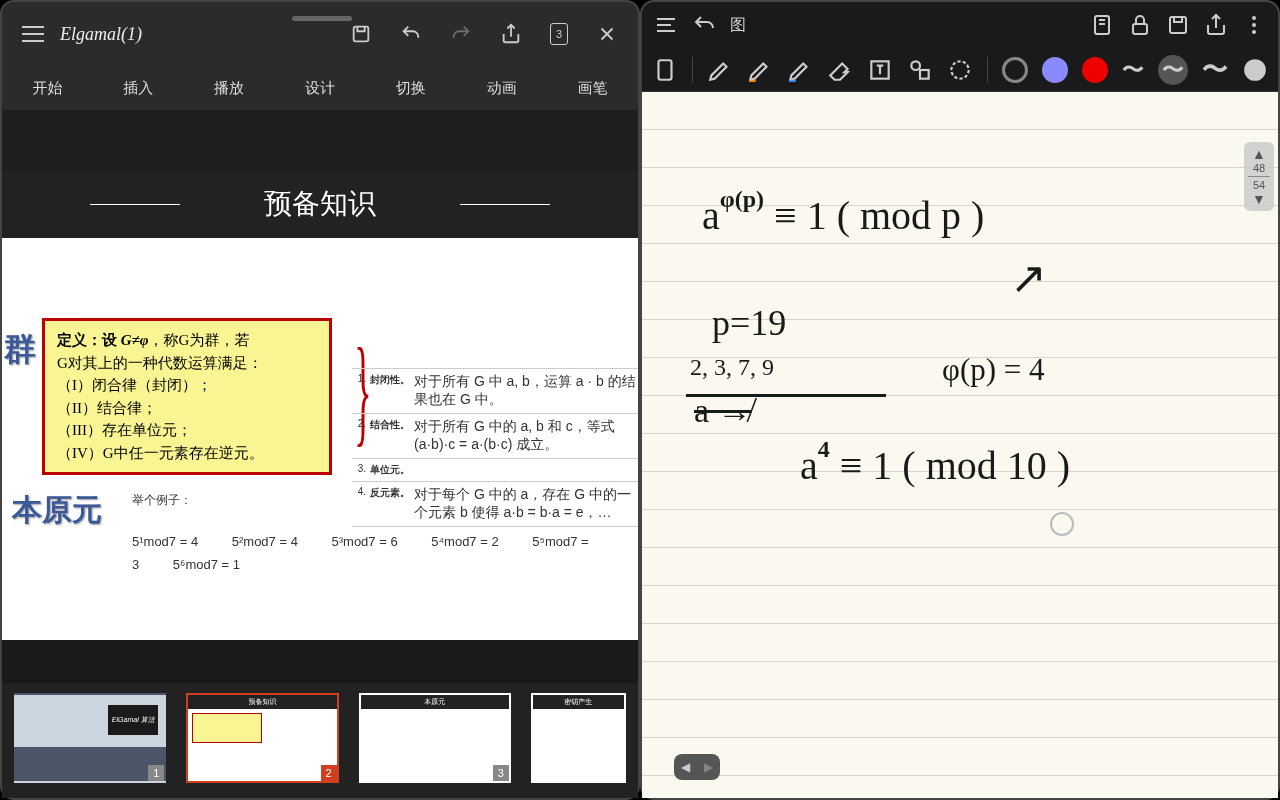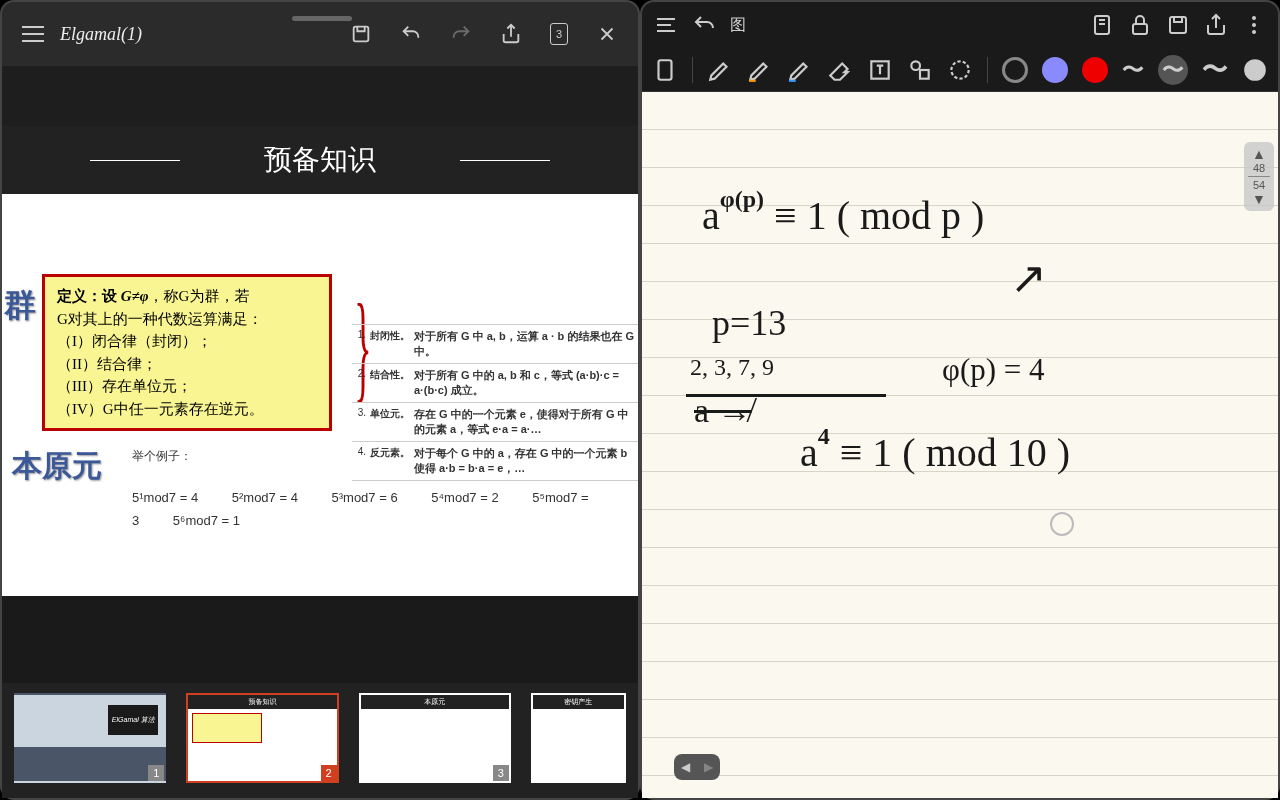--- a/index.html
+++ b/index.html
@@ -33,21 +33,21 @@
 
 .yellow-box { position: absolute; left: 40px; top: 148px; width: 290px; background: #f8f592; border: 3px solid #b00; padding: 8px 12px; font-family: 'SimSun', serif; font-size: 15px; line-height: 1.5; color: #000; }
 .yellow-box .defn { font-weight: bold; }
 .yellow-box .gphi { font-style: italic; font-weight: bold; }
 .brace { position: absolute; left: 332px; top: 152px; font-size: 120px; color: #b00; font-family: serif; transform: scaleX(0.3); }
 
 .prop-table { position: absolute; left: 350px; top: 198px; font-size: 10px; color: #333; border-top: 1px solid #ccc; }
 .prop-row { display: flex; border-bottom: 1px solid #ccc; padding: 4px 0; }
 .prop-num { width: 18px; text-align: right; padding-right: 4px; }
 .prop-name { width: 44px; font-weight: bold; }
-.prop-desc { flex: 1; font-size: 11px; font-weight: bold; }
+.prop-desc { flex: 1; font-size: 14px; }
 
 .text-block { position: absolute; left: 130px; top: 320px; right: 30px; font-size: 12px; color: #333; line-height: 1.8; }
 .formula-row { margin-top: 18px; font-size: 13px; }
 .formula-row span { margin-right: 30px; }
 
 .thumbs { height: 115px; background: #222; display: flex; gap: 20px; padding: 10px 12px; overflow: hidden; }
 .thumb { width: 160px; height: 90px; background: #fff; position: relative; border: 2px solid transparent; display:flex; flex-direction:column; }
 .thumb.active { border-color: #d04020; }
 .thumb-num { position: absolute; right: 0; bottom: 0; width: 16px; height: 16px; background: #888; color: #fff; font-size: 11px; display: flex; align-items: center; justify-content: center; }
 .thumb.active .thumb-num { background: #d04020; }
@@ -73,21 +73,21 @@
 
 .paper { flex: 1; background: #fbf8f0; position: relative; background-image: repeating-linear-gradient(#fbf8f0, #fbf8f0 37px, #d8d4c8 37px, #d8d4c8 38px); overflow:hidden;}
 .handwriting { position: absolute; font-family: 'Comic Sans MS', 'Brush Script MT', cursive; color: #1a1a1a; }
 .hw1 { top: 100px; left: 60px; font-size: 40px; }
 .hw-sup { font-size: 24px; position: relative; top: -22px; font-weight: bold; }
 .hw2 { top: 210px; left: 70px; font-size: 36px; }
 .hw3 { top: 262px; left: 48px; font-size: 24px; }
 .hw3-under { position:absolute; top: 302px; left: 44px; width: 200px; height:3px; background:#1a1a1a;}
 .hw3b { top: 300px; left: 52px; font-size: 34px; text-decoration: line-through;}
 .hw4 { top: 260px; left: 300px; font-size: 31px; }
-.hw5 { top: 337px; left: 158px; font-size: 40px; }
+.hw5 { top: 350px; left: 158px; font-size: 40px; }
 .arrow-up { position:absolute; top: 160px; left: 368px; font-size: 44px; }
 .cursor-dot { position:absolute; top: 420px; left: 408px; width: 24px; height:24px; border:2px solid #bbb; border-radius:50%; }
 
 .scroll-widget { position: absolute; right: 4px; top: 50px; width: 30px; background: #c8c8c8cc; border-radius: 6px; padding: 4px 0; text-align: center; font-size: 11px; color: #555;}
 .scroll-widget .arrow { font-size: 14px; }
 
 .nav-pill { position: absolute; bottom: 18px; left: 32px; width: 46px; height: 26px; background: #555; border-radius: 8px; display:flex; }
 .nav-pill div { flex:1; color:#ccc; display:flex; align-items:center; justify-content:center; font-size:12px;}
 
 svg { width: 100%; height: 100%; }
@@ -132,20 +132,29 @@
         </div>
       <div class="top-icon" style="border:1.5px solid #ccc; border-radius:3px; width:18px; height:22px; font-size:11px;">3</div>
       <div class="top-icon">
           <svg viewBox="0 0 24 24" fill="none" stroke="currentColor" stroke-width="2">
             <path d="M18 6L6 18M6 6l12 12"></path>
           </svg>
         </div>
     </div>
   </div>
 
+  <div class="tabs">
+    <div class="tab">开始</div>
+    <div class="tab">插入</div>
+    <div class="tab">播放</div>
+    <div class="tab">设计</div>
+    <div class="tab">切换</div>
+    <div class="tab">动画</div>
+    <div class="tab">画笔</div>
+  </div>
 
   <div class="slide-area">
     <div class="slide-top-banner"></div>
     <div class="slide-canvas">
       <div class="title-banner">
         <span class="title-text">预备知识</span>
       </div>
       <div class="qun-label">群</div>
       <div class="benyuan-label">本原元</div>
 
@@ -166,21 +175,20 @@
             <div class="prop-desc">对于所有 G 中 a, b，运算 a · b 的结果也在 G 中。</div>
           </div>
         <div class="prop-row">
             <div class="prop-num">2.</div>
             <div class="prop-name">结合性。</div>
             <div class="prop-desc">对于所有 G 中的 a, b 和 c，等式 (a·b)·c = a·(b·c) 成立。</div>
           </div>
         <div class="prop-row">
             <div class="prop-num">3.</div>
             <div class="prop-name">单位元。</div>
-            <div class="prop-desc">存在 G 中的一个元素 e，使得对于所有 G 中的元素 a，等式 e·a = a·…</div>
           </div>
         <div class="prop-row">
             <div class="prop-num">4.</div>
             <div class="prop-name">反元素。</div>
             <div class="prop-desc">对于每个 G 中的 a，存在 G 中的一个元素 b 使得 a·b = b·a = e，…</div>
           </div>
       </div>
 
       <div class="text-block">
         <div>举个例子：</div>
@@ -326,21 +334,21 @@
           <circle cx="12" cy="12" r="10"></circle>
         </svg>
       </div>
   </div>
 
   <div class="paper">
     <div class="handwriting hw1">
       <span>a</span><span class="hw-sup">φ(p)</span><span> ≡ 1 ( mod p )</span>
     </div>
     <div class="handwriting arrow-up">↗</div>
-    <div class="handwriting hw2">p=13</div>
+    <div class="handwriting hw2">p=19</div>
     <div class="handwriting hw3">2, 3, 7, 9</div>
     <div class="hw3-under"></div>
     <div class="handwriting hw3b">a ↛</div>
     <div class="handwriting hw4">φ(p) = 4</div>
     <div class="handwriting hw5">
       <span>a</span><span class="hw-sup">4</span><span> ≡ 1 ( mod 10 )</span>
     </div>
     <div class="cursor-dot"></div>
 
     <div class="scroll-widget">

